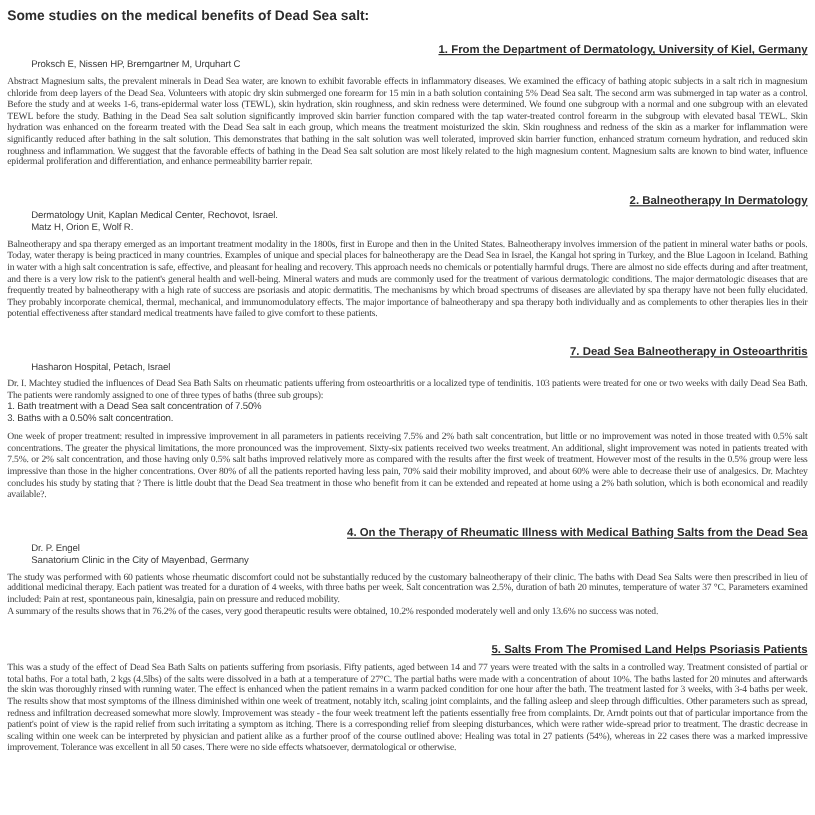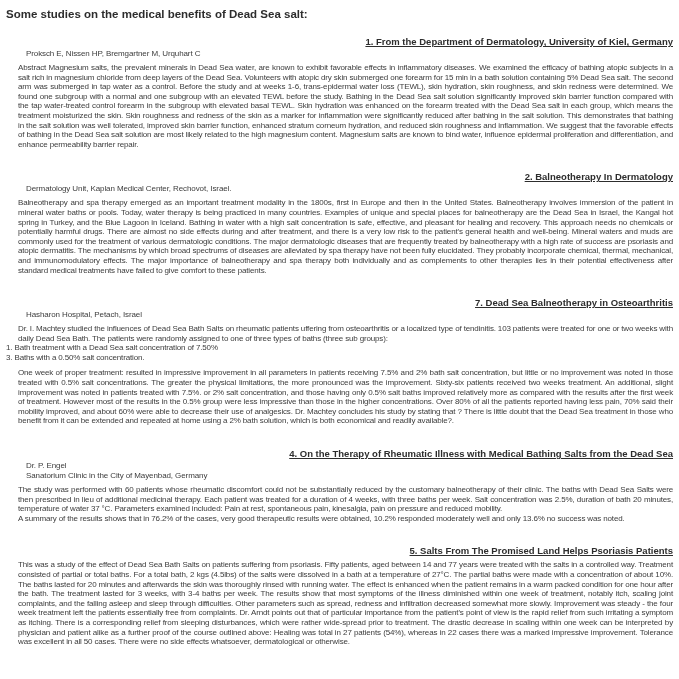--- a/index.html
+++ b/index.html
@@ -18,22 +18,22 @@
   section.first { margin-top: 12px; }
   .sec-heading {
     font-size: 9.5px; font-weight: bold; color: #2d2d2d;
     text-decoration: underline; margin: 0 0 2px 0; text-align: right;
   }
   .meta {
     font-size: 8px; line-height: 10px; margin: 0; letter-spacing: -0.1px; padding-left: 20px;
   }
   .par {
     font-size: 8px; line-height: 9.6px; text-align: justify;
-    margin: 4px 0 0 12px; letter-spacing: -0.15px;
-    -webkit-hyphens: auto; hyphens: auto;
+    margin: 4px 0 0 0; letter-spacing: -0.15px;
+    -webkit-hyphens: auto; hyphens: auto; font-family: Liberation Serif, serif;
   }
   .par.tight { margin-top: 0; }
   .list-block { margin-top: 0; }
   .list-line { font-size: 8px; line-height: 9.6px; margin: 0; letter-spacing: -0.15px; }
 </style>
 </head>
 <body>
 
 <div class="doc">
 
@@ -41,20 +41,21 @@
 
   <section class="first">
     <div class="sec-heading">1. From the Department of Dermatology, University of Kiel, Germany</div>
     <p class="meta">Proksch E, Nissen HP, Bremgartner M, Urquhart C</p>
     <p class="par">Abstract Magnesium salts, the prevalent minerals in Dead Sea water, are known to exhibit favorable effects in inflammatory diseases. We examined the efficacy of bathing atopic subjects in a salt rich in magnesium chloride from deep layers of the Dead Sea. Volunteers with atopic dry skin submerged one forearm for 15 min in a bath solution containing 5% Dead Sea salt. The second arm was submerged in tap water as a control. Before the study and at weeks 1-6, trans-epidermal water loss (TEWL), skin hydration, skin roughness, and skin redness were determined. We found one subgroup with a normal and one subgroup with an elevated TEWL before the study. Bathing in the Dead Sea salt solution significantly improved skin barrier function compared with the tap water-treated control forearm in the subgroup with elevated basal TEWL. Skin hydration was enhanced on the forearm treated with the Dead Sea salt in each group, which means the treatment moisturized the skin. Skin roughness and redness of the skin as a marker for inflammation were significantly reduced after bathing in the salt solution. This demonstrates that bathing in the salt solution was well tolerated, improved skin barrier function, enhanced stratum corneum hydration, and reduced skin roughness and inflammation. We suggest that the favorable effects of bathing in the Dead Sea salt solution are most likely related to the high magnesium content. Magnesium salts are known to bind water, influence epidermal proliferation and differentiation, and enhance permeability barrier repair.</p>
   </section>
 
   <section>
     <div class="sec-heading">2. Balneotherapy In Dermatology</div>
     <p class="meta">Dermatology Unit, Kaplan Medical Center, Rechovot, Israel.</p>
+    <p class="meta">Matz H, Orion E, Wolf R.</p>
     <p class="par">Balneotherapy and spa therapy emerged as an important treatment modality in the 1800s, first in Europe and then in the United States. Balneotherapy involves immersion of the patient in mineral water baths or pools. Today, water therapy is being practiced in many countries. Examples of unique and special places for balneotherapy are the Dead Sea in Israel, the Kangal hot spring in Turkey, and the Blue Lagoon in Iceland. Bathing in water with a high salt concentration is safe, effective, and pleasant for healing and recovery. This approach needs no chemicals or potentially harmful drugs. There are almost no side effects during and after treatment, and there is a very low risk to the patient's general health and well-being. Mineral waters and muds are commonly used for the treatment of various dermatologic conditions. The major dermatologic diseases that are frequently treated by balneotherapy with a high rate of success are psoriasis and atopic dermatitis. The mechanisms by which broad spectrums of diseases are alleviated by spa therapy have not been fully elucidated. They probably incorporate chemical, thermal, mechanical, and immunomodulatory effects. The major importance of balneotherapy and spa therapy both individually and as complements to other therapies lies in their potential effectiveness after standard medical treatments have failed to give comfort to these patients.</p>
   </section>
 
   <section>
     <div class="sec-heading">7. Dead Sea Balneotherapy in Osteoarthritis</div>
     <p class="meta">Hasharon Hospital, Petach, Israel</p>
     <p class="par">Dr. I. Machtey studied the influences of Dead Sea Bath Salts on rheumatic patients uffering from osteoarthritis or a localized type of tendinitis. 103 patients were treated for one or two weeks with daily Dead Sea Bath. The patients were randomly assigned to one of three types of baths (three sub groups):</p>
     <div class="list-block">
       <p class="list-line">1. Bath treatment with a Dead Sea salt concentration of 7.50%</p>
       <p class="list-line">3. Baths with a 0.50% salt concentration.</p>

